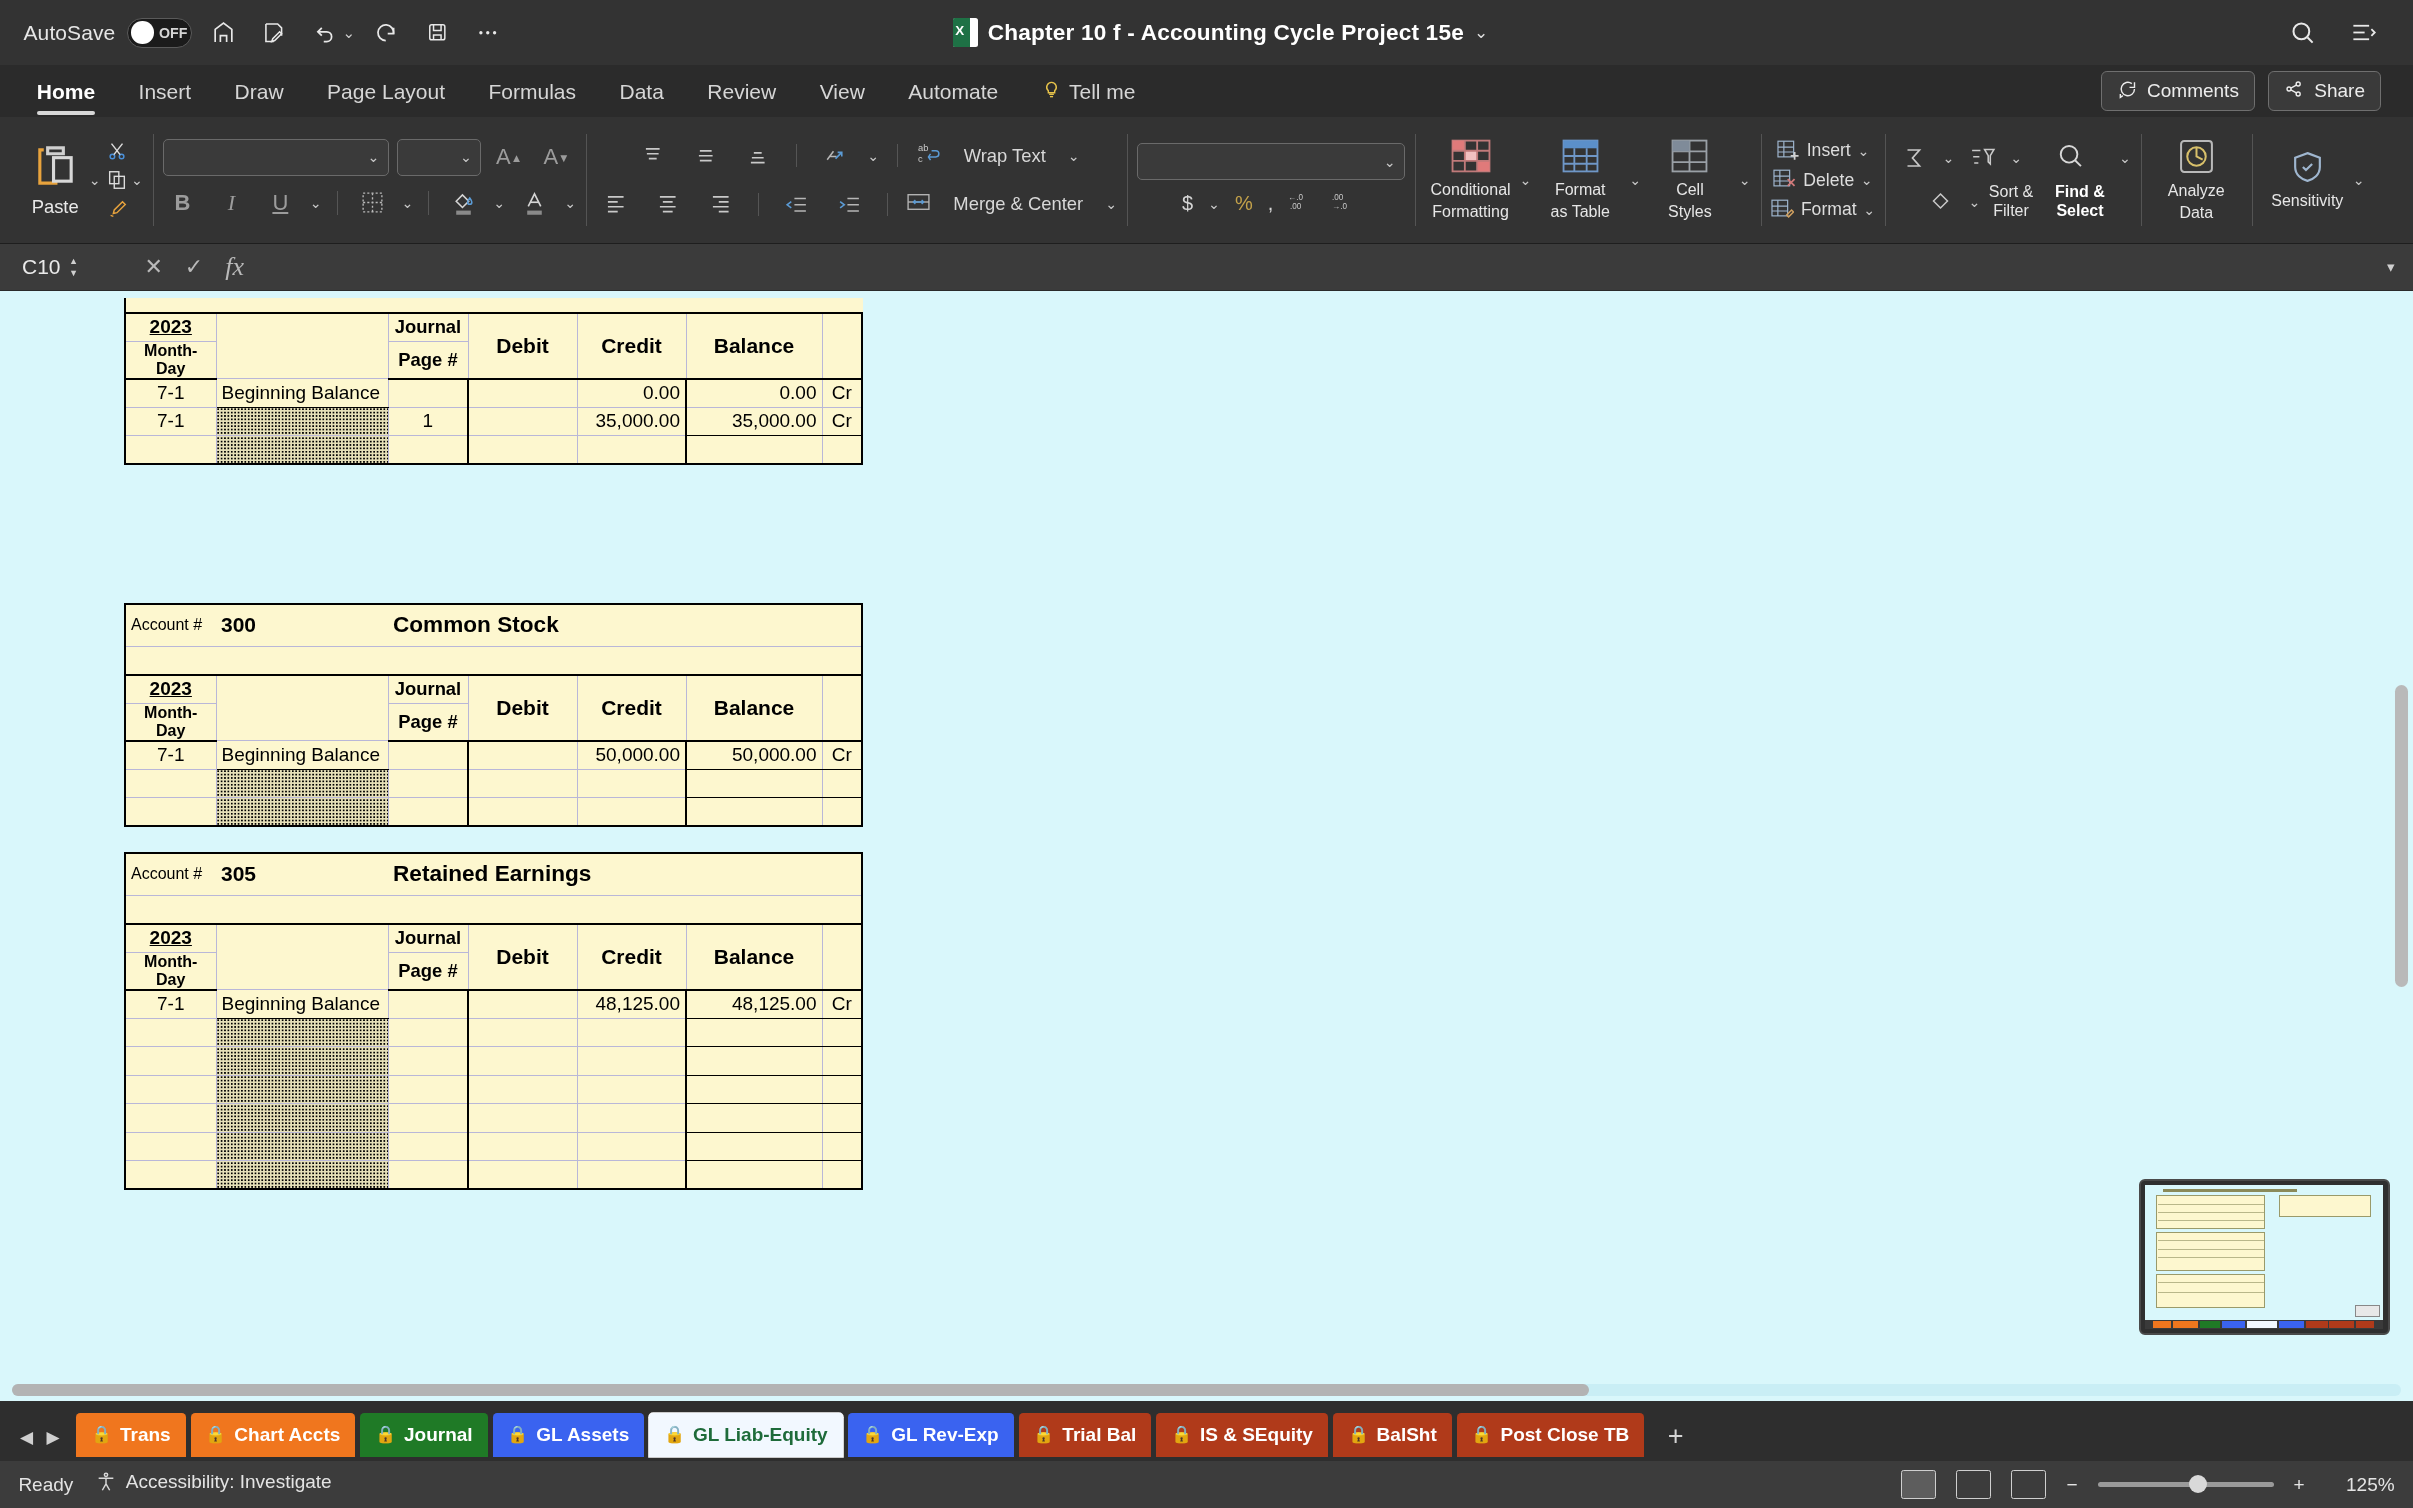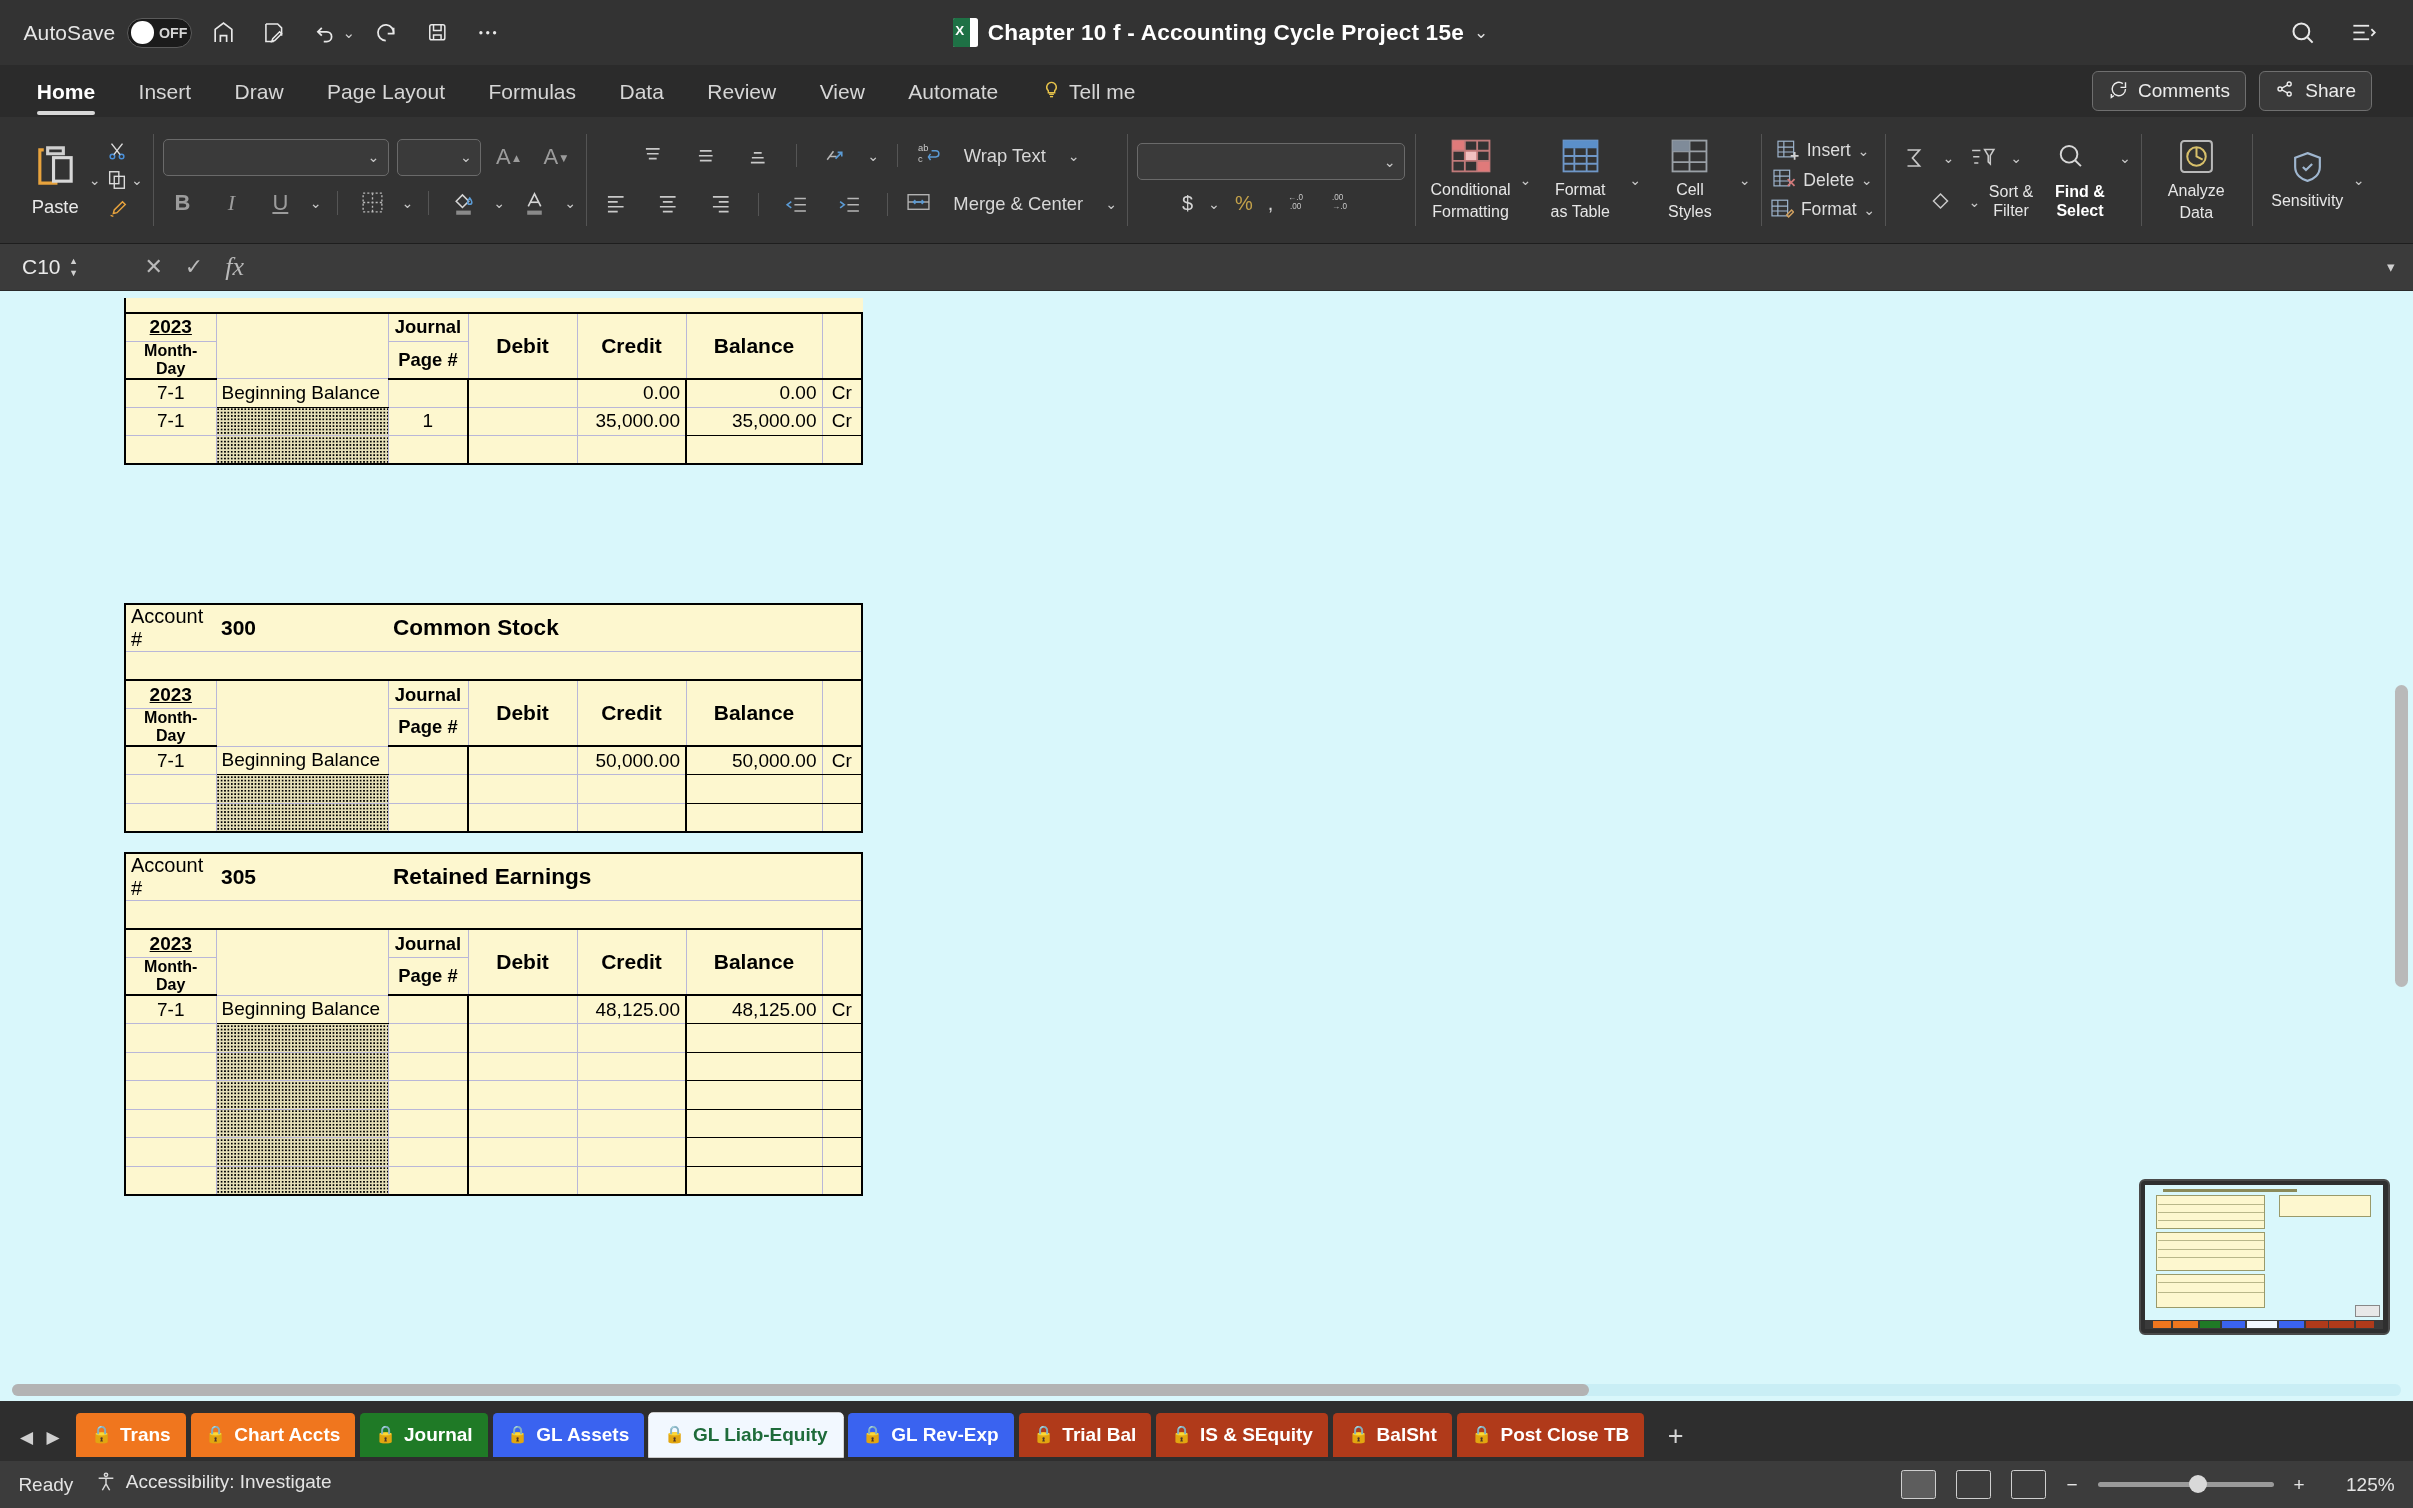--- a/index.html
+++ b/index.html
@@ -55,21 +55,21 @@
   .rtab {
     font-size: 21px; color: #d6d6d6; padding: 5px 18.4px 3.4px 18.4px; position: relative;
     display: flex; align-items: center; gap: 8.4px; white-space: nowrap;
   }
   .rtab.active { color: #ffffff; font-weight: 700; }
   .rtab.active:after {
     content: ""; position: absolute; left: 18.4px; right: 18.4px; bottom: -7.5px; height: 4.2px;
     background: #d8d8d8; border-radius: 2.5px;
   }
   .bulb { color: #e8c44a; font-size: 19px; }
-  .ribbon-right { margin-left: auto; display: flex; align-items: center; gap: 13.4px; padding-right: 41px; }
+  .ribbon-right { margin-left: auto; display: flex; align-items: center; gap: 13.4px; padding-right: 32px; }
   .pill {
     display: flex; align-items: center; gap: 10px; border: 0.8px solid #6f6f6f; border-radius: 5.9px;
     padding: 6.7px 15px; font-size: 19px; color: #ececec; background: #3a3a3a;
   }
 
   
   .ribbon {
     height: 127px; background: #333333; display: flex; align-items: stretch; flex: 0 0 127px;
     border-bottom: 0.8px solid #1e1e1e; padding-left: 11.7px;
   }
@@ -156,21 +156,21 @@
   .c-bal  { width: 136px; }
   .c-dc   { width: 40px; }
 
   .hdr-b { font-weight: 700; text-align: center; font-size: 18.4px; }
   .hdr-yr { font-weight: 700; text-align: center; font-size: 19px; text-decoration: underline; }
   .hdr-md { font-weight: 700; text-align: center; font-size: 16px; }
   .hdr-big { font-weight: 700; text-align: center; font-size: 21px; }
   .ctr { text-align: center; }
   .rgt { text-align: right; }
   .lft { text-align: left; }
-  .acct-lbl { font-size: 20px; margin-top: 12px; }
+  .acct-lbl { font-size: 16px; margin-top: 12px; }
   .acct-num { font-weight: 700; font-size: 21px; }
   .acct-name { font-weight: 700; font-size: 22.6px; }
   .hatch {
     background-image: radial-gradient(#000 0.7px, transparent 0.8px);
     background-size: 3.4px 3.4px; background-color: #e6e0b8;
   }
 
   
   .vscroll { position: absolute; right: 3.4px; top: 0; width: 18.4px; bottom: 0; }
   .vthumb { position: absolute; right: 1.7px; width: 13.4px; background: #b9b9b9; border-radius: 6.7px; }

